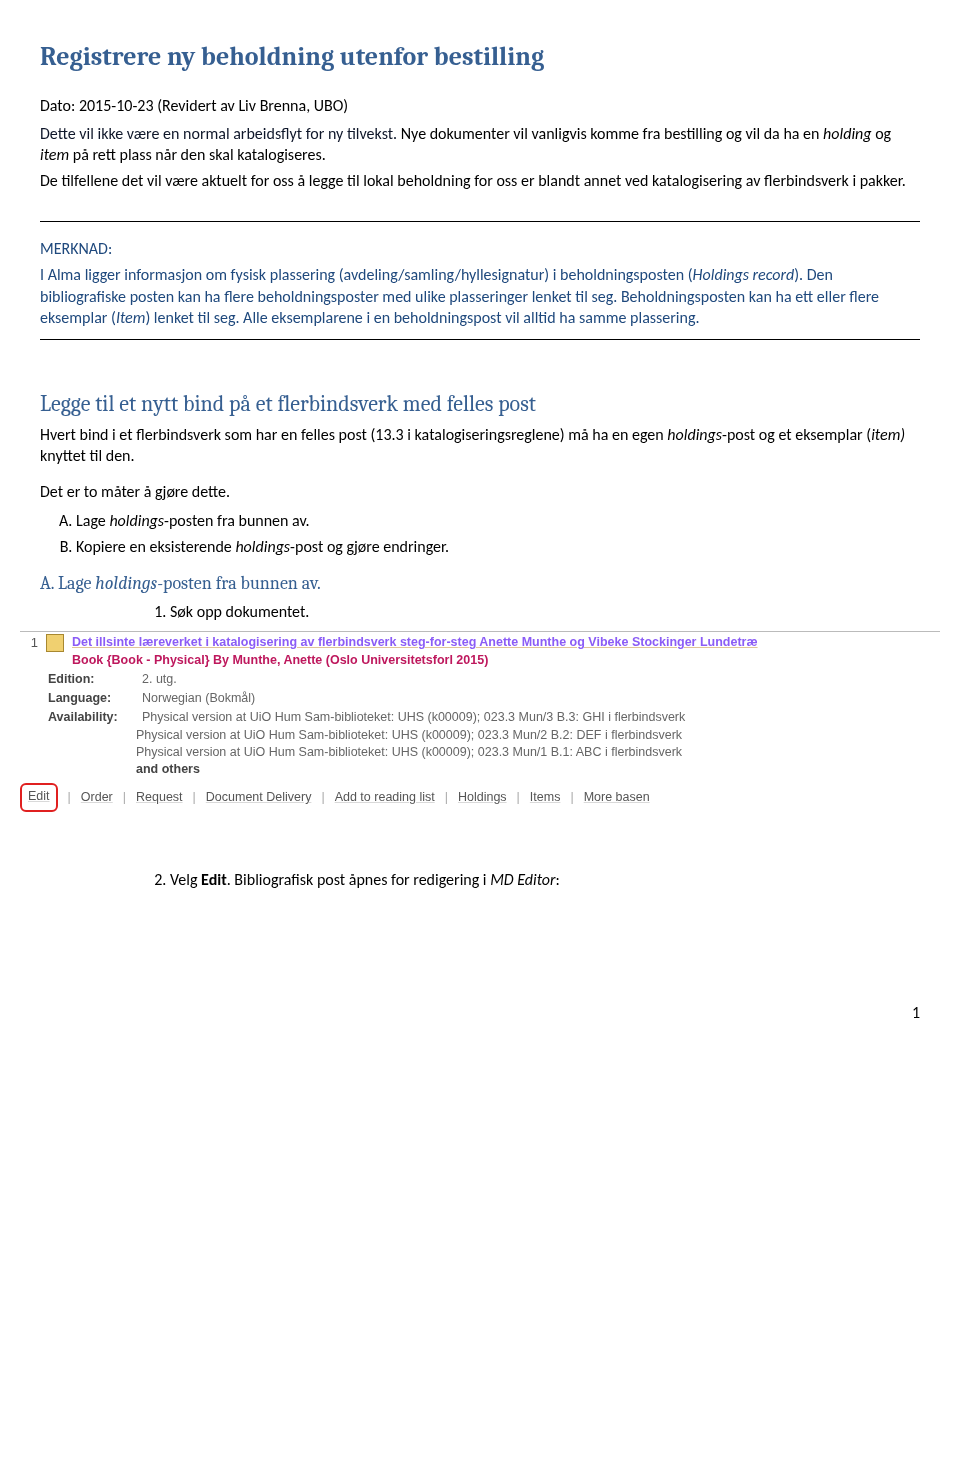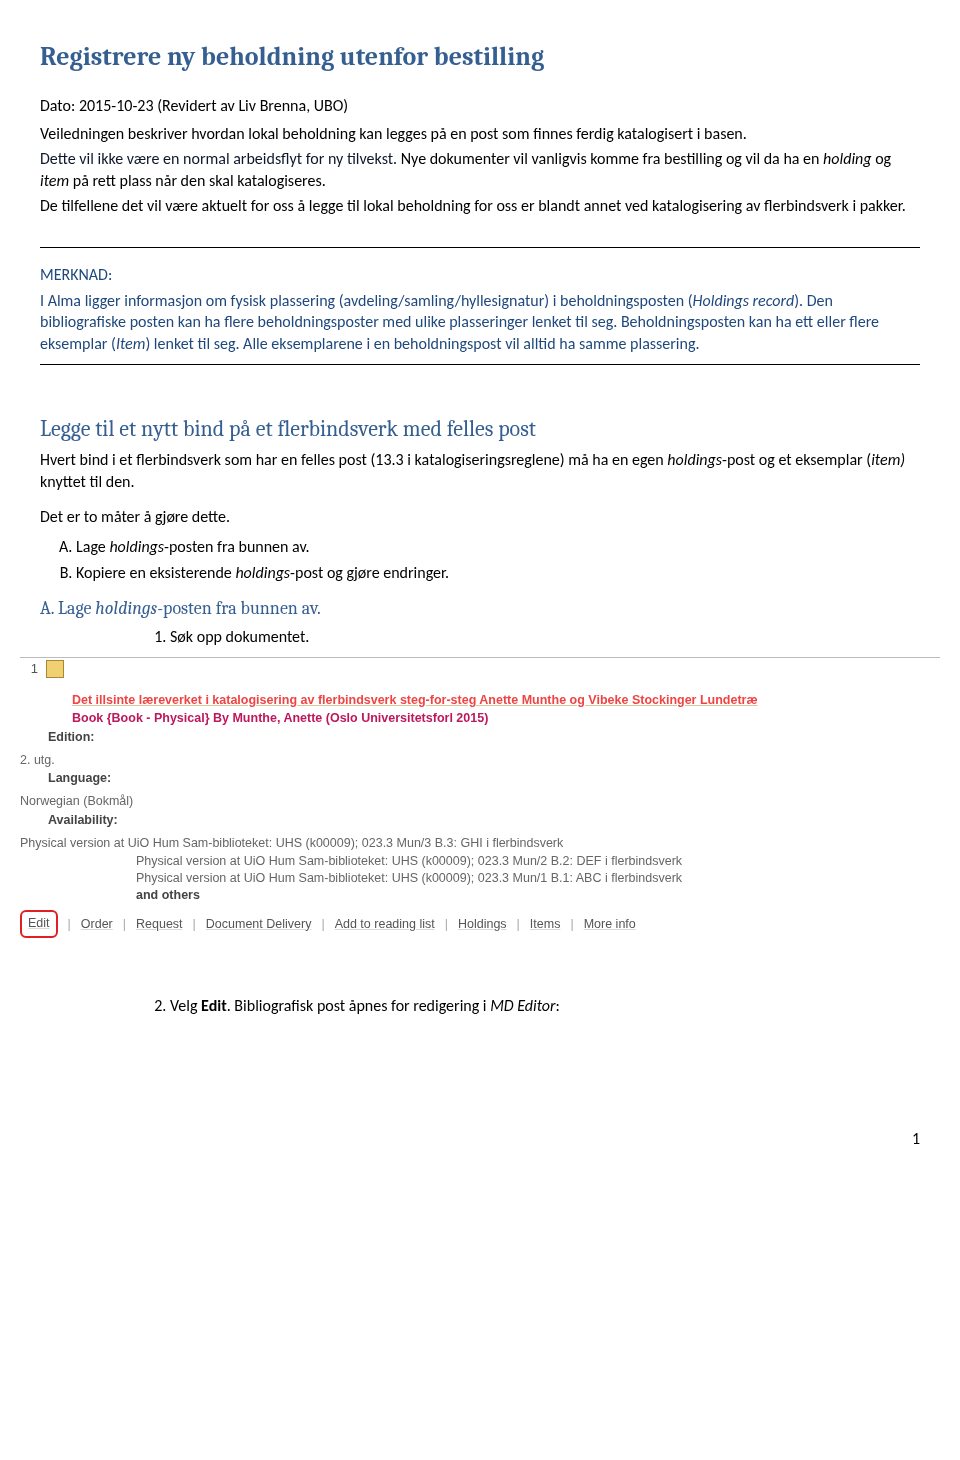--- a/index.html
+++ b/index.html
@@ -78,29 +78,28 @@
     gap: 8px;
     padding: 2px 4px 0 4px;
   }
   .idx { color: #555; font-size: 13px; width: 14px; text-align: right; }
   .book-icon {
     width: 16px; height: 16px; position: relative;
     background: #f0d070; border: 1px solid #a88830;
   }
   .title-area { flex: 1; }
   .title-line {
-    color: #ef4444;
+    color: #8b5cf6;
     font-weight: bold;
     white-space: nowrap;
     text-decoration: underline;
     text-decoration-color: rgba(179,107,0,0.4);
-    margin-top: 32px;
   }
   .meta-line { color: #be185d; padding: 1px 0; }
-  .meta-row { display: flex; gap: 6px; padding: 1px 0; flex-direction: column; }
+  .meta-row { display: flex; gap: 6px; padding: 1px 0; }
   .meta-key { color: #444; font-weight: bold; min-width: 88px; padding-left: 28px; }
   .meta-val { color: #666; }
   .avail-block { padding-left: 116px; }
   .actions {
     display: flex;
     align-items: center;
     gap: 10px;
     padding: 6px 0 6px 4px;
     color: #555;
   }
@@ -125,21 +124,20 @@
   }
 </style>
 </head>
 <body>
 
 <h1 class="main-title">Registrere ny beholdning utenfor bestilling</h1>
 
 <p>Dato: 2015-10-23 (Revidert av Liv Brenna, UBO)</p>
 
 <div class="para">
-  <p>Veiledningen beskriver hvordan lokal beholdning kan legges på en post som finnes ferdig katalogisert i basen.</p>
   <p>
     <span class="red-text">Dette vil ikke være en normal arbeidsflyt for ny tilvekst.</span>
     <span>Nye dokumenter vil vanligvis komme fra bestilling og vil da ha en </span><span class="italic">holding</span><span> og </span><span class="italic">item</span><span> på rett plass når den skal katalogiseres.</span>
   </p>
   <p>De tilfellene det vil være aktuelt for oss å legge til lokal beholdning for oss er blandt annet ved katalogisering av flerbindsverk i pakker.</p>
 </div>
 
 <hr class="divider">
 
 <div class="blue-text">
@@ -210,21 +208,21 @@
     <span class="action-link">Request</span>
     <span class="action-sep">|</span>
     <span class="action-link">Document Delivery</span>
     <span class="action-sep">|</span>
     <span class="action-link">Add to reading list</span>
     <span class="action-sep">|</span>
     <span class="action-link">Holdings</span>
     <span class="action-sep">|</span>
     <span class="action-link">Items</span>
     <span class="action-sep">|</span>
-    <span class="action-link">More info</span>
+    <span class="action-link">More basen</span>
   </div>
  </div>
 </div>
 
 <ol class="num-list" start="2" style="margin-top:50px">
   <li>
     <span>Velg </span><b>Edit</b><span>. Bibliografisk post åpnes for redigering i </span><span class="italic">MD Editor</span><span>:</span>
   </li>
 </ol>
 

